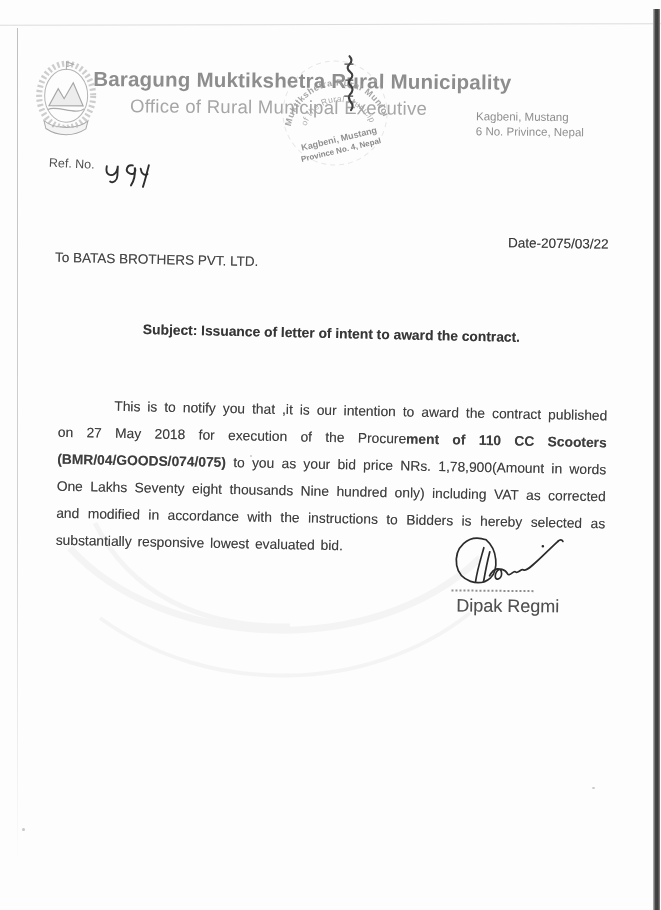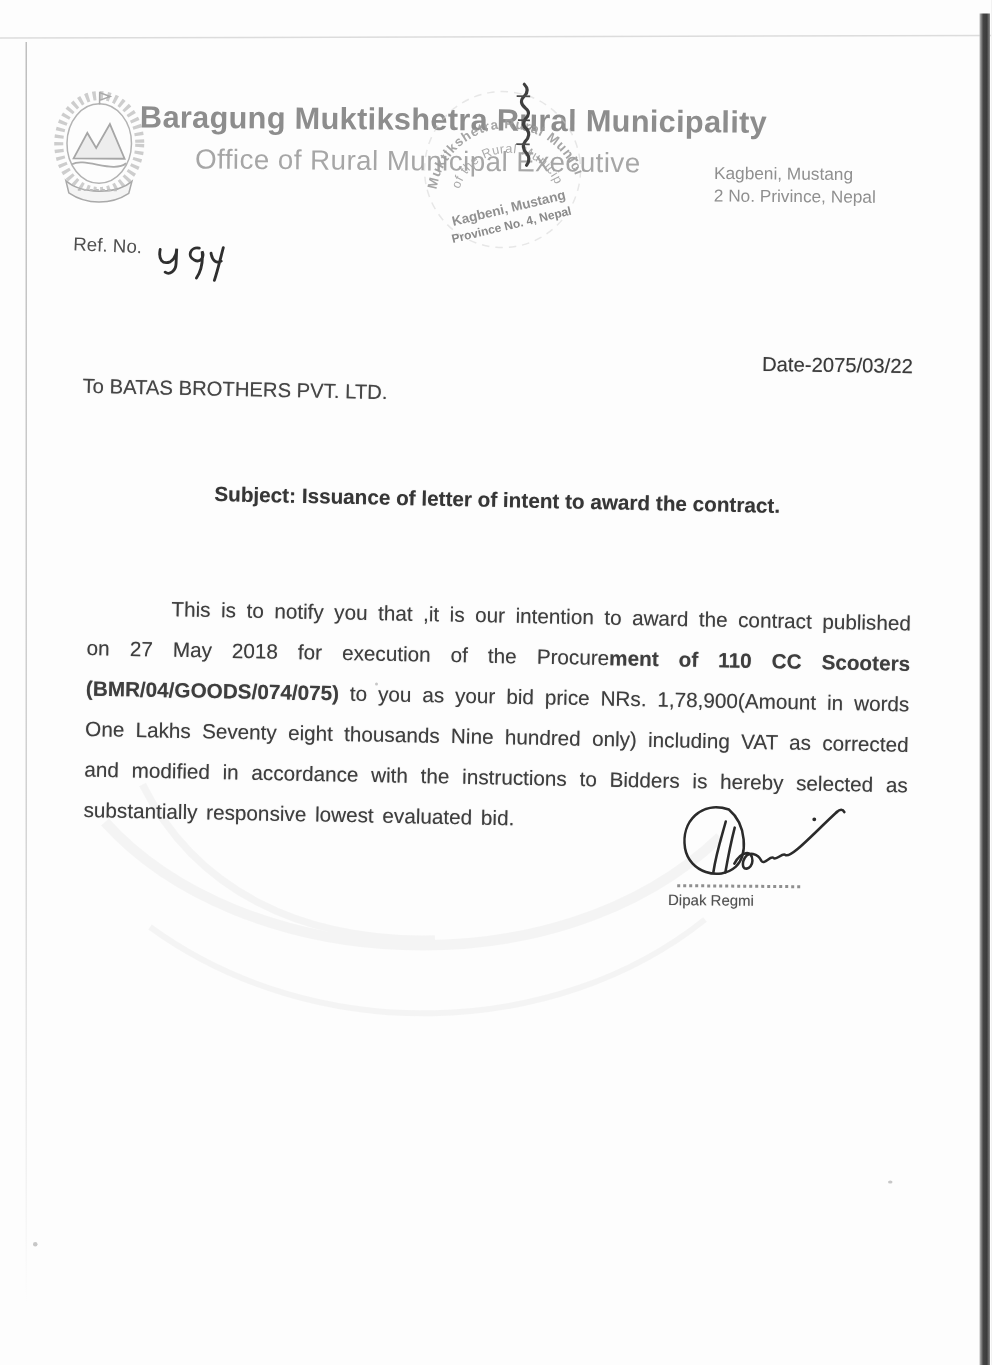--- a/index.html
+++ b/index.html
@@ -35,21 +35,21 @@
     font-size:13.8px;line-height:27px;color:#3e3e3e;
     text-align:justify;text-indent:56px;word-spacing:2px;
     transform:rotate(1.1deg);text-shadow:0 0 .55px rgba(62,62,62,.5);
   }
   .body-par .b{font-weight:700;}
 
   
   .sig-block{position:absolute;left:438px;top:530px;width:160px;transform:rotate(0.5deg);}
   .sig-svg{position:absolute;left:8px;top:2px;}
   .sig-dots{position:absolute;left:14px;top:60px;width:82px;border-top:2px dotted #8f8f8f;}
-  .sig-name{position:absolute;left:8px;top:66px;font-size:10px;color:#505050;white-space:nowrap;text-shadow:0 0 .5px rgba(80,80,80,.4);}
+  .sig-name{position:absolute;left:19px;top:66px;font-size:18px;color:#505050;white-space:nowrap;text-shadow:0 0 .5px rgba(80,80,80,.4);}
 
   .watermark{position:absolute;left:40px;top:498px;opacity:.06;pointer-events:none;}
 </style>
 </head>
 <body>
 
 <div class="page">
 
   <div class="scan-topline"></div>
   <div class="scan-rightedge"></div>
@@ -74,21 +74,21 @@
       <path d="M13,52 C21,47 41,58 49,51" fill="none" stroke="#ababab" stroke-width="1.2"></path>
       <path d="M9,63 C19,72 43,72 53,63 L51,71 C39,79 23,79 11,71 Z" fill="#f4f4f4" stroke="#a9a9a9" stroke-width="1"></path>
       <path d="M17,69 h28" stroke="#bcbcbc" stroke-width="1.3" stroke-dasharray="2 2" fill="none"></path>
     </svg>
 
     <div class="muni-name">Baragung Muktikshetra Rural Municipality</div>
     <div class="office-name">Office of Rural Municipal Executive</div>
 
     <div class="addr">
       <div>Kagbeni, Mustang</div>
-      <div>2 No. Privince, Nepal</div>
+      <div>6 No. Privince, Nepal</div>
     </div>
 
     <svg class="stamp" viewBox="0 0 120 122">
       <defs>
         <path id="stampArcTop" d="M 13,72 A 48 48 0 0 1 107,72" fill="none"></path>
         <path id="stampArcMid" d="M 27,76 A 34 34 0 0 1 93,76" fill="none"></path>
       </defs>
       <circle cx="60" cy="61" r="52" fill="none" stroke="#cfcfcf" stroke-width="1" stroke-dasharray="5 4" opacity="0.55"></circle>
       <text font-size="9" fill="#9c9c9c" letter-spacing="0.6" font-weight="600">
         <textPath href="#stampArcTop" startOffset="4%">Muktikshetra Rural Municipality</textPath>

